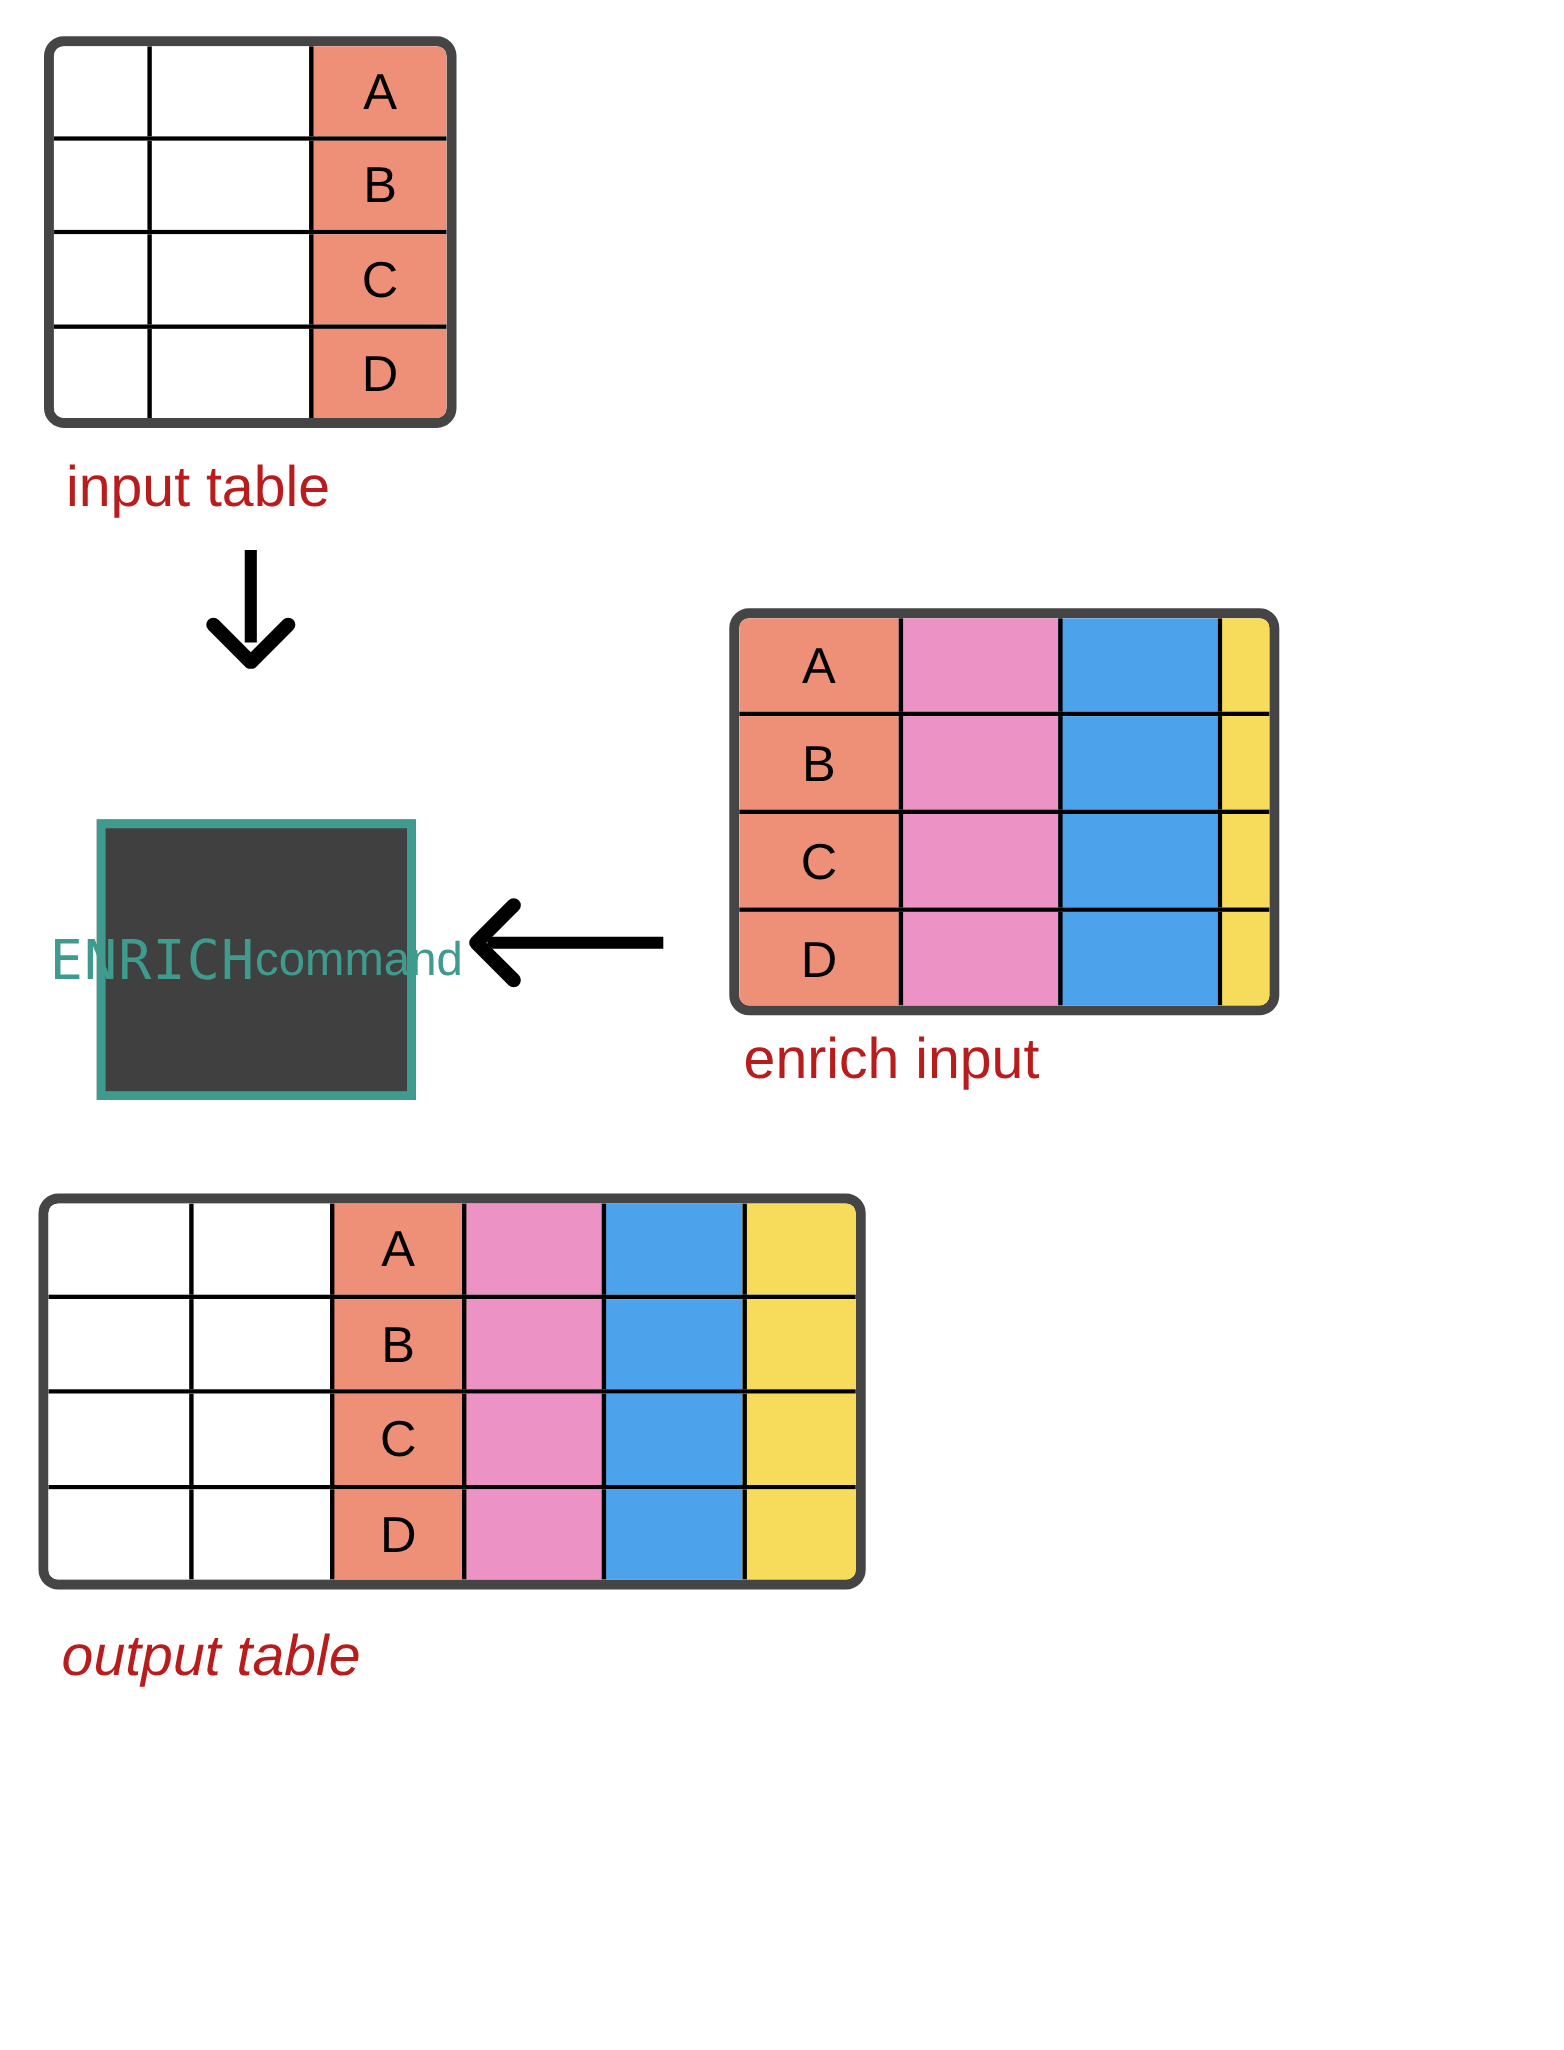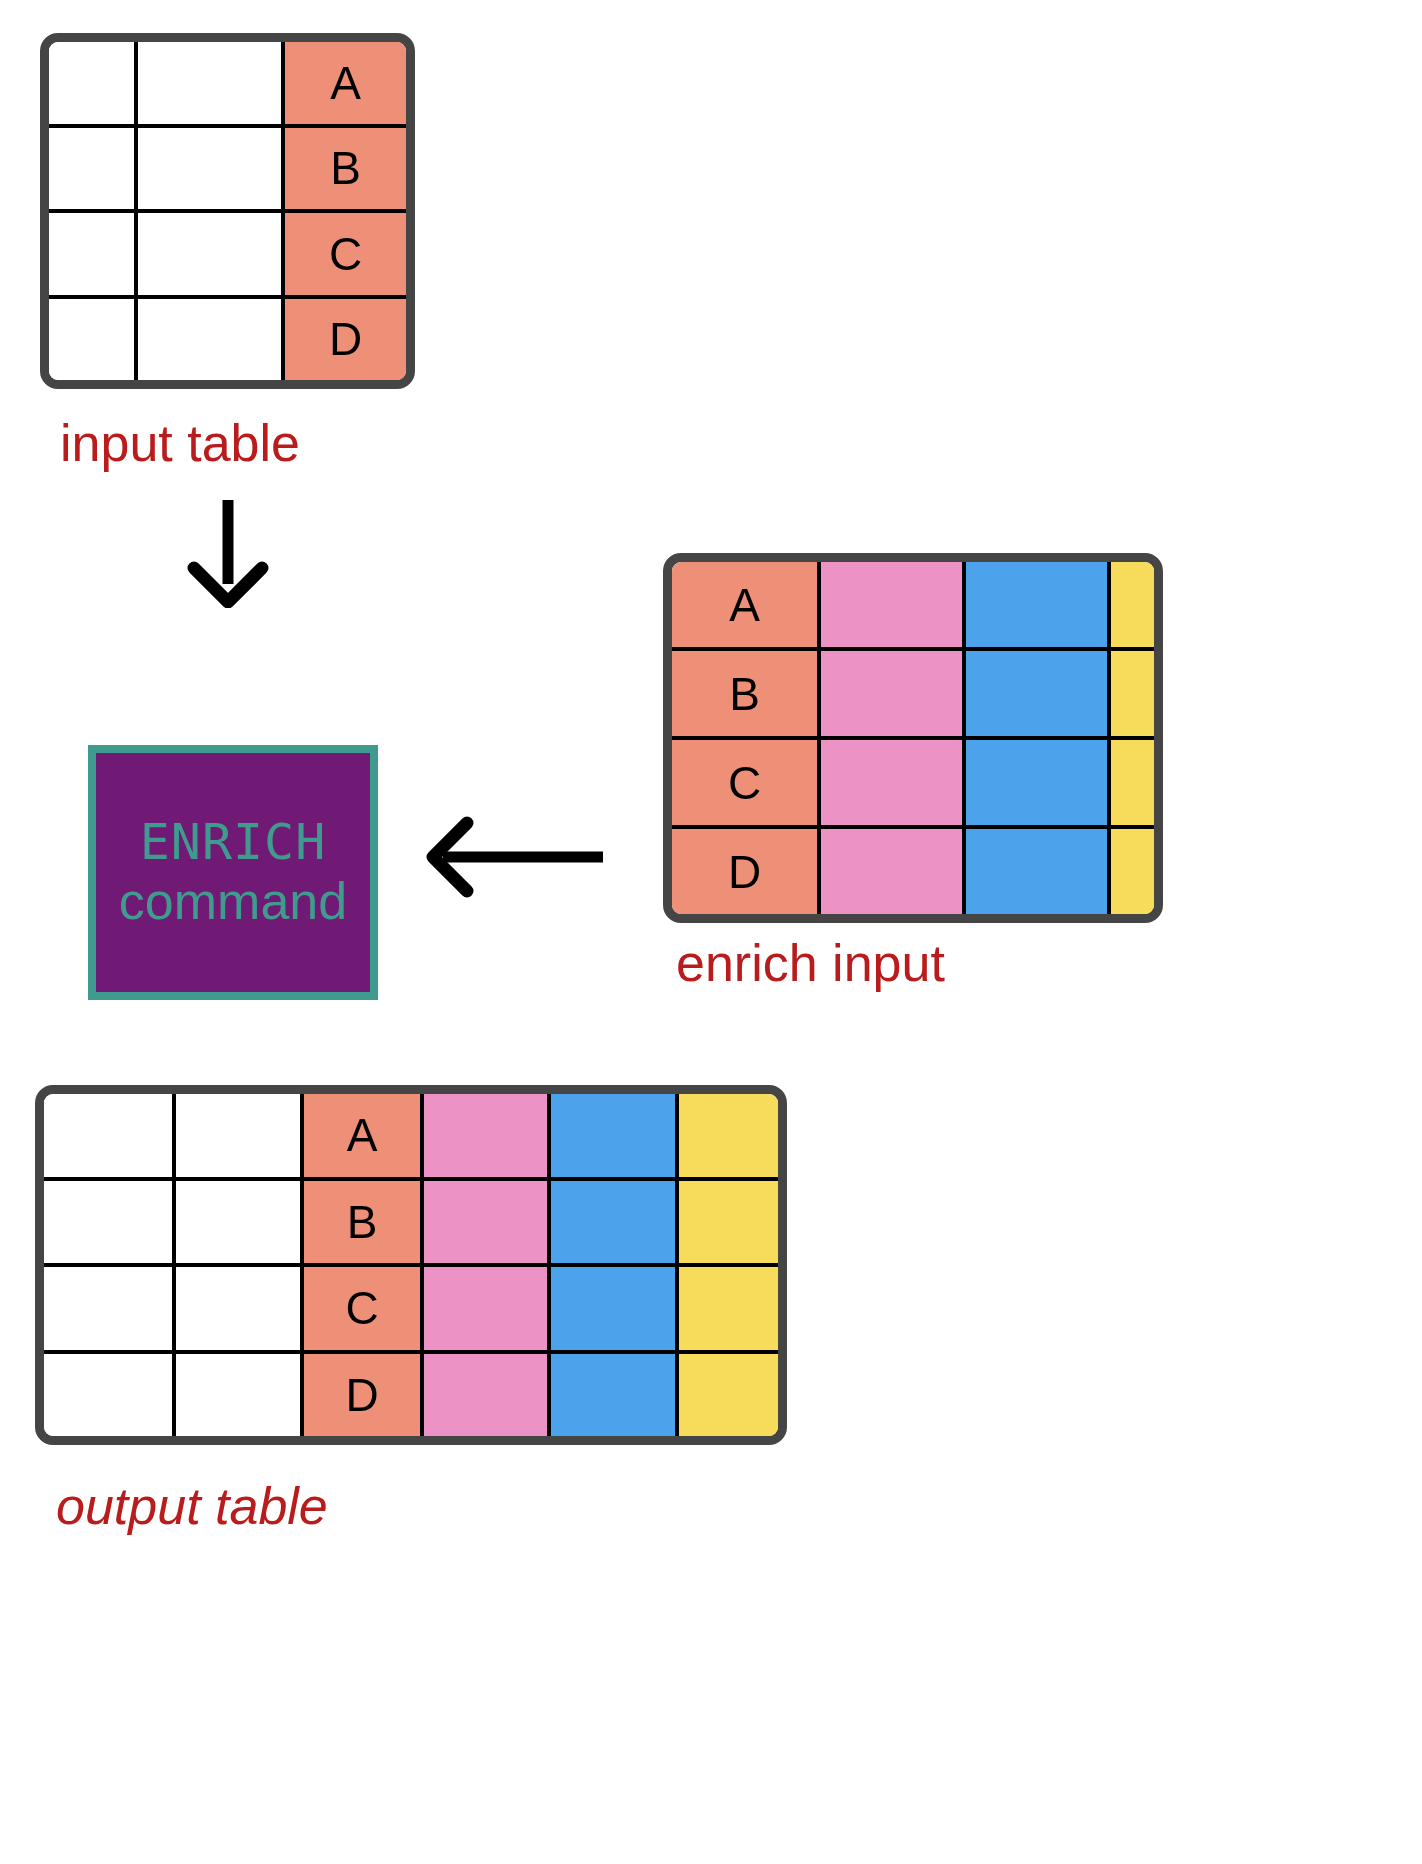--- a/index.html
+++ b/index.html
@@ -21,26 +21,26 @@
   .tcell + .tcell{border-left:4px solid #000;}
 
   
   .caption{position:absolute;font-size:52px;color:#b91c1c;line-height:1.1;white-space:nowrap;}
 
   
   .arrow{position:absolute;}
 
   
   .cmdbox{position:absolute;box-sizing:border-box;
-          border:8px solid var(--teal,#3F9B8E);background:#701a75;
-          display:flex;flex-direction:column;align-items:center;justify-content:center;}
+          border:8px solid var(--teal,#3F9B8E);background:#404040;
+          display:flex;align-items:center;justify-content:center;}
   .cmd-line1{font-family:"DejaVu Sans Mono","Liberation Mono",monospace;
              font-size:50px;color:var(--teal,#3F9B8E);letter-spacing:1px;line-height:1.16;}
   .cmd-line2{font-family:"Liberation Sans","DejaVu Sans",sans-serif;
-             font-size:52px;color:var(--teal,#3F9B8E);line-height:1.16;}
+             font-size:43px;color:var(--teal,#3F9B8E);line-height:1.16;}
 </style>
 </head>
 <body>
 
 <div class="stage">
 
   <div class="tbl" id="input-table" style="left: 40px; top: 33px; width: 375px; height: 356px; --edge: #454545;">
       <div class="trow">
         <div class="tcell" style="background: rgb(255, 255, 255); flex: 0 0 85px;"></div>
         <div class="tcell" style="background: rgb(255, 255, 255); flex: 0 0 147px;"></div>

